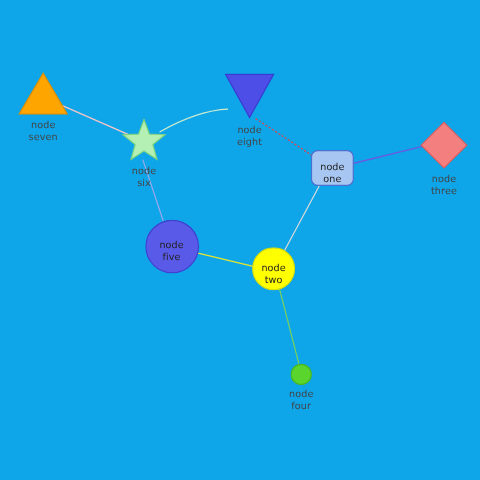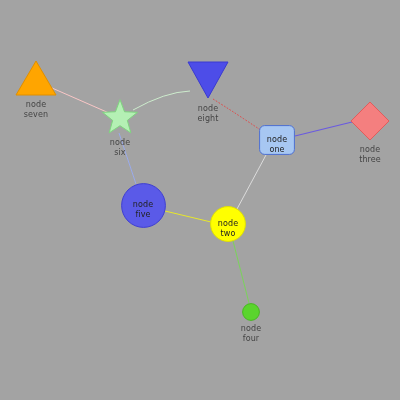--- a/index.html
+++ b/index.html
@@ -5,21 +5,21 @@
   html,body{margin:0;padding:0;}
   body{
     width:400px;height:400px;
     background:#ffffff;
     font-family:"DejaVu Sans", sans-serif;
     overflow:hidden;
   }
   #graph-canvas{
     position:relative;
     width:400px;height:400px;
-    background:#a3a3a3;
+    background:#0ea5e9;
   }
   #edge-layer{
     position:absolute;left:0;top:0;
     width:400px;height:400px;
     pointer-events:none;
   }
   .node-label{
     position:absolute;
     font-size:8px;
     line-height:9.5px;

